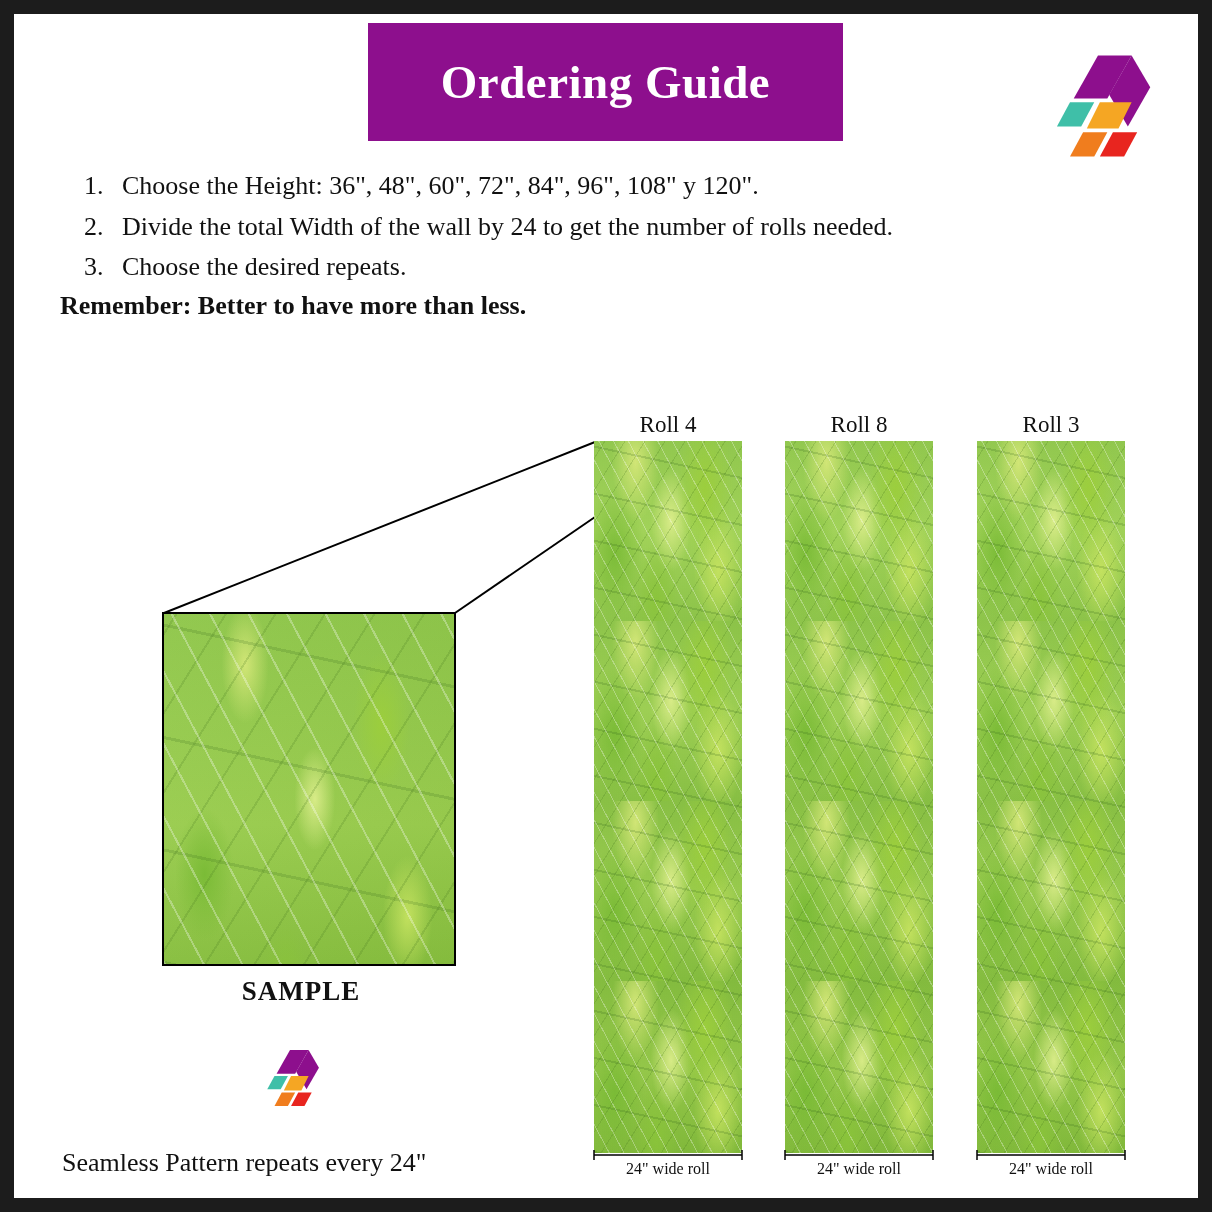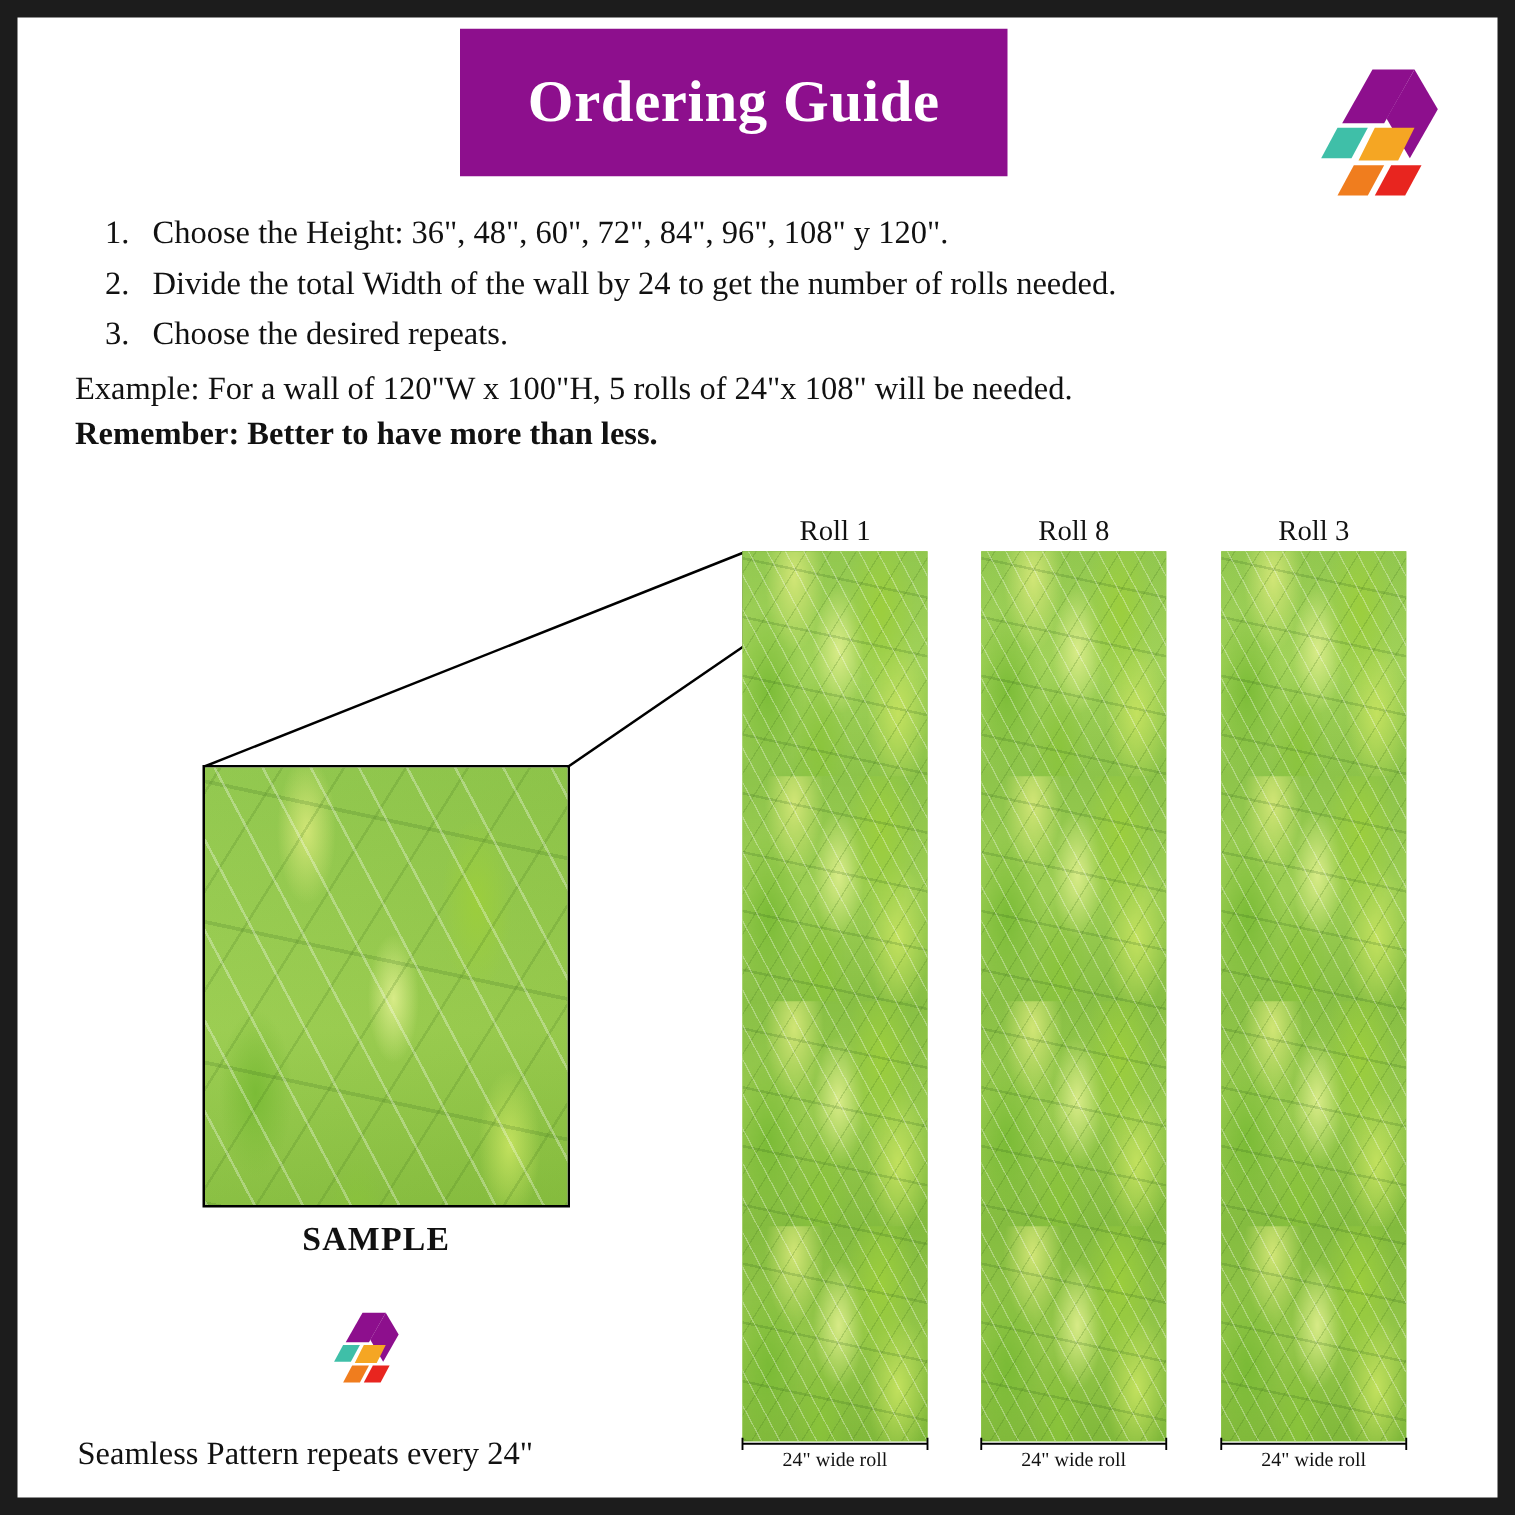--- a/index.html
+++ b/index.html
@@ -20,21 +20,21 @@
     width: 1184px;
     height: 1184px;
     background: #ffffff;
   }
 
   
   #title-banner {
     position: absolute;
     left: 354px;
     top: 9px;
-    width: 438px;
+    width: 475px;
     height: 118px;
     background: #8d0f8d;
     display: flex;
     align-items: center;
     justify-content: center;
   }
   #title-banner .title-text {
     color: #ffffff;
     font-size: 47px;
     font-weight: bold;
@@ -204,21 +204,20 @@
       <polygon points="76,88 102,88 88,114 62,114" fill="#e8251f"></polygon>
     </svg>
   </div>
 
   <div id="instructions">
     <ol class="steps">
       <li>Choose the Height: 36", 48", 60", 72", 84", 96", 108" y 120".</li>
       <li>Divide the total Width of the wall by 24 to get the number of rolls needed.</li>
       <li>Choose the desired repeats.</li>
     </ol>
-    <div class="example-line">Example: For a wall of 120"W x 100"H, 5 rolls of 24"x 108" will be needed.</div>
     <div class="remember-line">Remember: Better to have more than less.</div>
   </div>
 
   <svg id="diagram" width="1184" height="1184" viewBox="0 0 1184 1184">
     <line x1="150" y1="599" x2="581" y2="428" stroke="#000000" stroke-width="2"></line>
     <line x1="441" y1="599" x2="581" y2="503" stroke="#000000" stroke-width="2"></line>
     <rect x="581" y="428" width="66" height="76" fill="none" stroke="#000000" stroke-width="2"></rect>
   </svg>
 
   <div id="sample-box">
@@ -234,21 +233,21 @@
     <svg viewBox="0 0 120 120" width="62" height="62" aria-hidden="true">
       <polygon points="60,6 96,6 70,52 34,52" fill="#8d0f8d"></polygon>
       <polygon points="96,6 116,40 92,82 72,48" fill="#8d0f8d"></polygon>
       <polygon points="30,56 56,56 42,82 16,82" fill="#3fbfa8"></polygon>
       <polygon points="62,56 96,56 82,84 48,84" fill="#f5a623"></polygon>
       <polygon points="44,88 70,88 56,114 30,114" fill="#f07d1e"></polygon>
       <polygon points="76,88 102,88 88,114 62,114" fill="#e8251f"></polygon>
     </svg>
   </div>
 
-  <div class="roll-title" id="roll-title-1">Roll 1</div>
+  <div class="roll-title" id="roll-title-1">Roll 4</div>
   <div class="roll-title" id="roll-title-2">Roll 8</div>
   <div class="roll-title" id="roll-title-3">Roll 3</div>
 
   <div class="roll leafpattern" id="roll-1">
     <div class="leafveins"></div>
   </div>
   <div class="roll leafpattern" id="roll-2">
     <div class="leafveins"></div>
   </div>
   <div class="roll leafpattern" id="roll-3">

